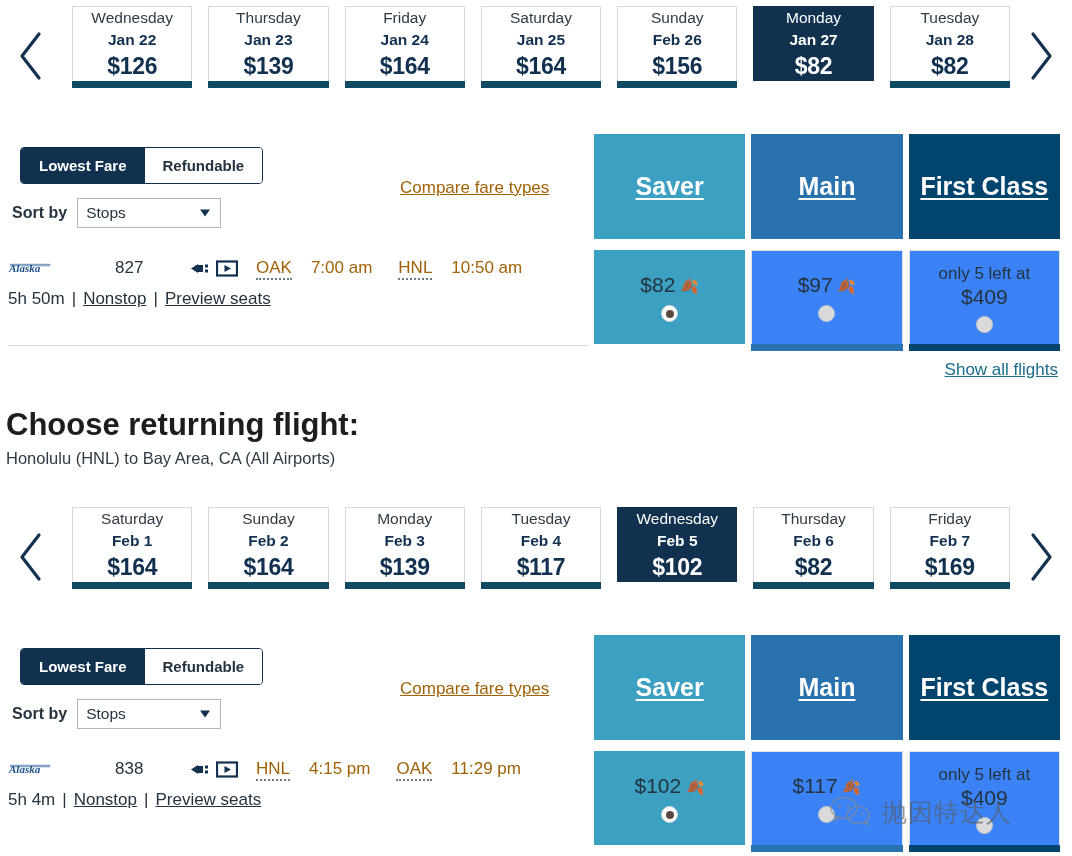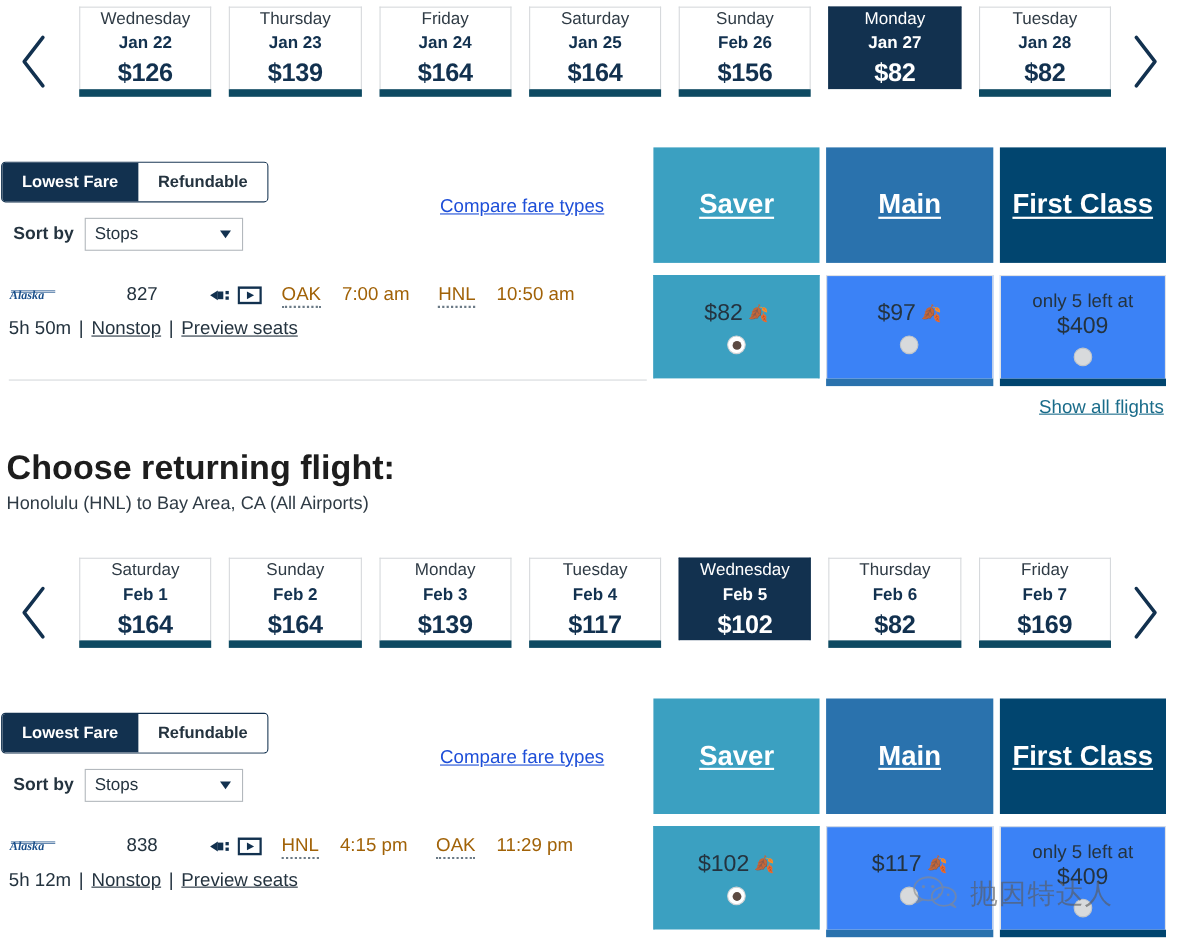--- a/index.html
+++ b/index.html
@@ -105,21 +105,21 @@
   .fare-head.main  { background: #2a72ad; }
   .fare-head.first { background: #01456f; }
 
   
   .controls { position: absolute; left: 0; width: 594px; }
   .toggle-group {
     display: inline-flex;
     border: 1px solid #12314f;
     border-radius: 4px;
     overflow: hidden;
-    margin-left: 1px;
+    margin-left: 20px;
   }
   .toggle-btn {
     font-size: 15px;
     font-weight: 700;
     padding: 9px 18px;
     cursor: pointer;
     background: #ffffff;
     color: #24333f;
     border: none;
     font-family: inherit;
@@ -150,21 +150,21 @@
     position: absolute; right: 10px; top: 50%;
     transform: translateY(-50%);
     width: 0; height: 0;
     border-left: 5px solid transparent;
     border-right: 5px solid transparent;
     border-top: 7px solid #12314f;
   }
   .compare-link {
     position: absolute;
     font-size: 17px;
-    color: #1d4ed8;
+    color: #a16207;
     text-decoration: underline;
     cursor: pointer;
   }
 
   
   .flight-left {
     position: absolute;
     left: 0; width: 594px;
   }
   .flight-line1 {
@@ -608,21 +608,21 @@
       <span class="seg">
         <span class="code">HNL</span>
       </span>
       <span class="seg tm">4:15 pm</span>
       <span class="seg" style="margin-left:14px;">
         <span class="code">OAK</span>
       </span>
       <span class="seg tm">11:29 pm</span>
     </div>
     <div class="flight-line2">
-      <span>5h 12m</span>
+      <span>5h 4m</span>
       <span>|</span>
       <a>Nonstop</a>
       <span>|</span>
       <a>Preview seats</a>
     </div>
   </div>
 
   <div class="fare-cells" id="rt-fares" style="top:751px;">
       <div class="fare-cell-wrap">
         <div class="fare-cell sel">

